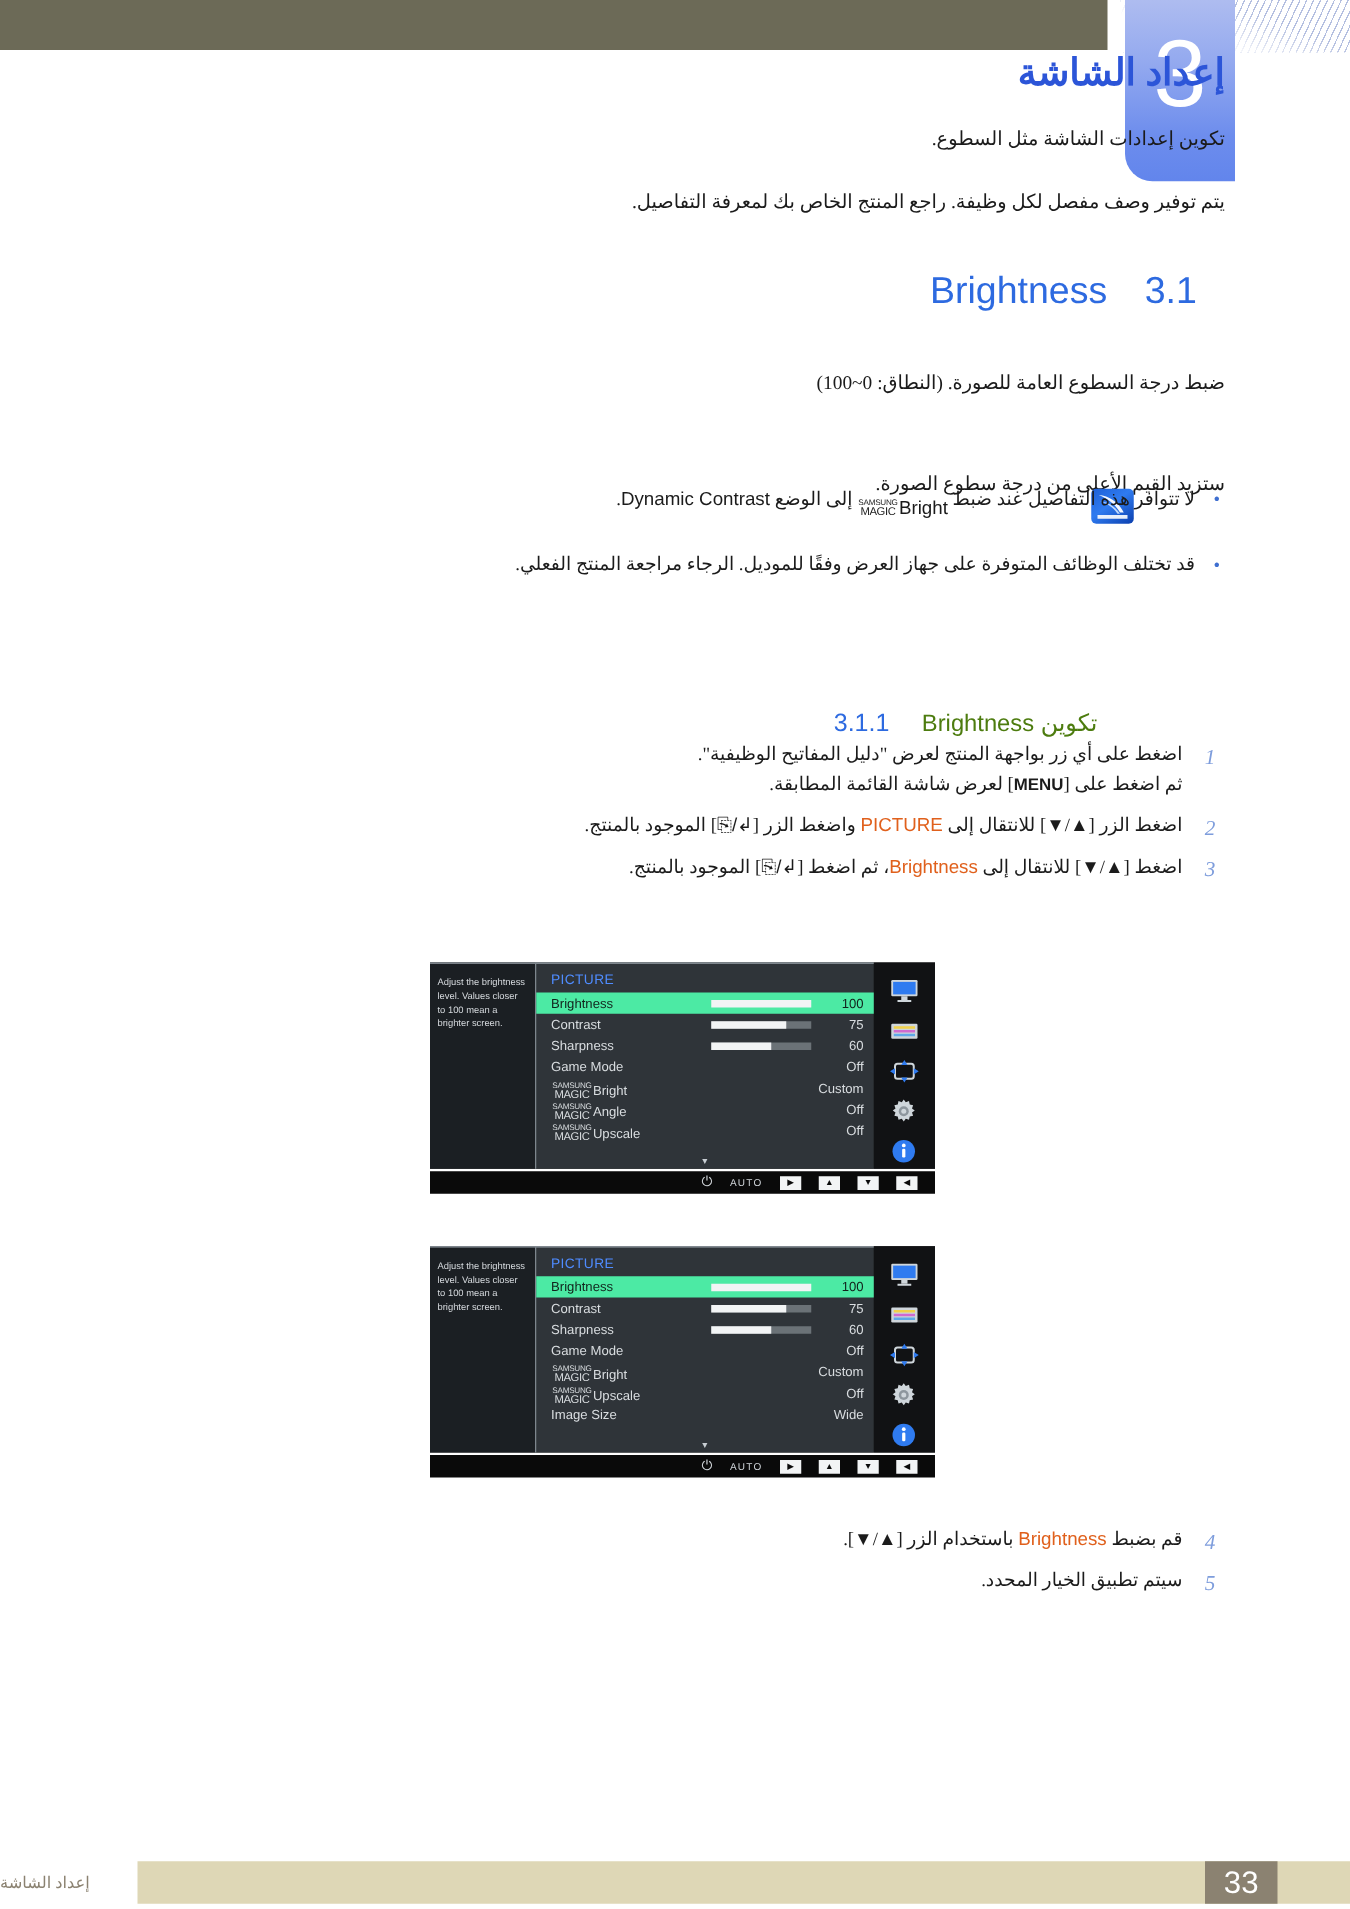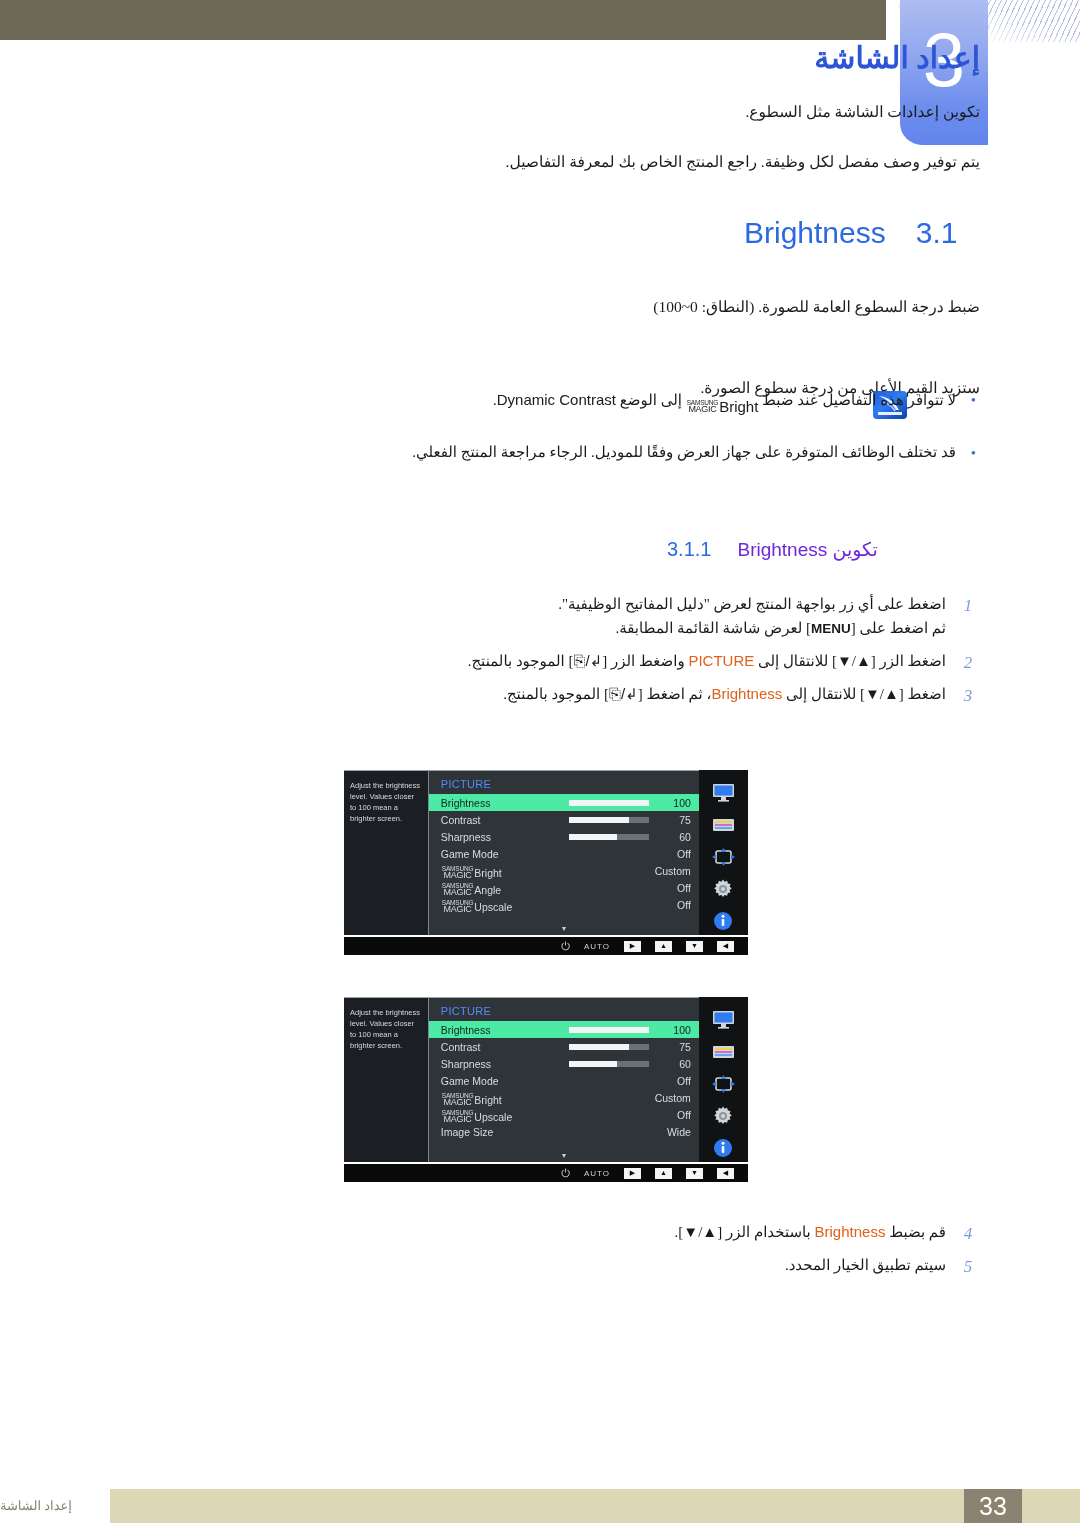--- a/index.html
+++ b/index.html
@@ -58,24 +58,24 @@
     position:absolute; direction:ltr; display:flex; align-items:baseline;
     gap:30px; font-family:"Liberation Sans","DejaVu Sans",sans-serif;
     color:#2d6ae0;
   }
   .sec-head .num { font-size:30px; color:#2d6ae0; }
   .sec-head .txt { font-size:30px; color:#2d6ae0; }
   #sec31 { left:744px; top:216px; }
   .sub-head {
     position:absolute; direction:ltr; display:flex; align-items:baseline; gap:26px;
     font-family:"Liberation Sans","DejaVu Sans",sans-serif;
-    left:667px; top:538px;
+    left:667px; top:568px;
   }
   .sub-head .num { font-size:20px; color:#2d6ae0; }
-  .sub-head .txt { font-size:19px; color:#6d28d9; direction:rtl; }
+  .sub-head .txt { font-size:19px; color:#4d7c0f; direction:rtl; }
   .sub-head .txt .en { font-family:"Liberation Sans","DejaVu Sans",sans-serif; }
 
   .body-ar {
     position:absolute; direction:rtl; text-align:right;
     font-size:15.5px; color:#1b1b1b; line-height:1.6;
   }
   #b1 { right:100px; top:295px; width:790px; }
   #b2 { right:100px; top:340px; width:790px;margin-top:36px; }
 
   

